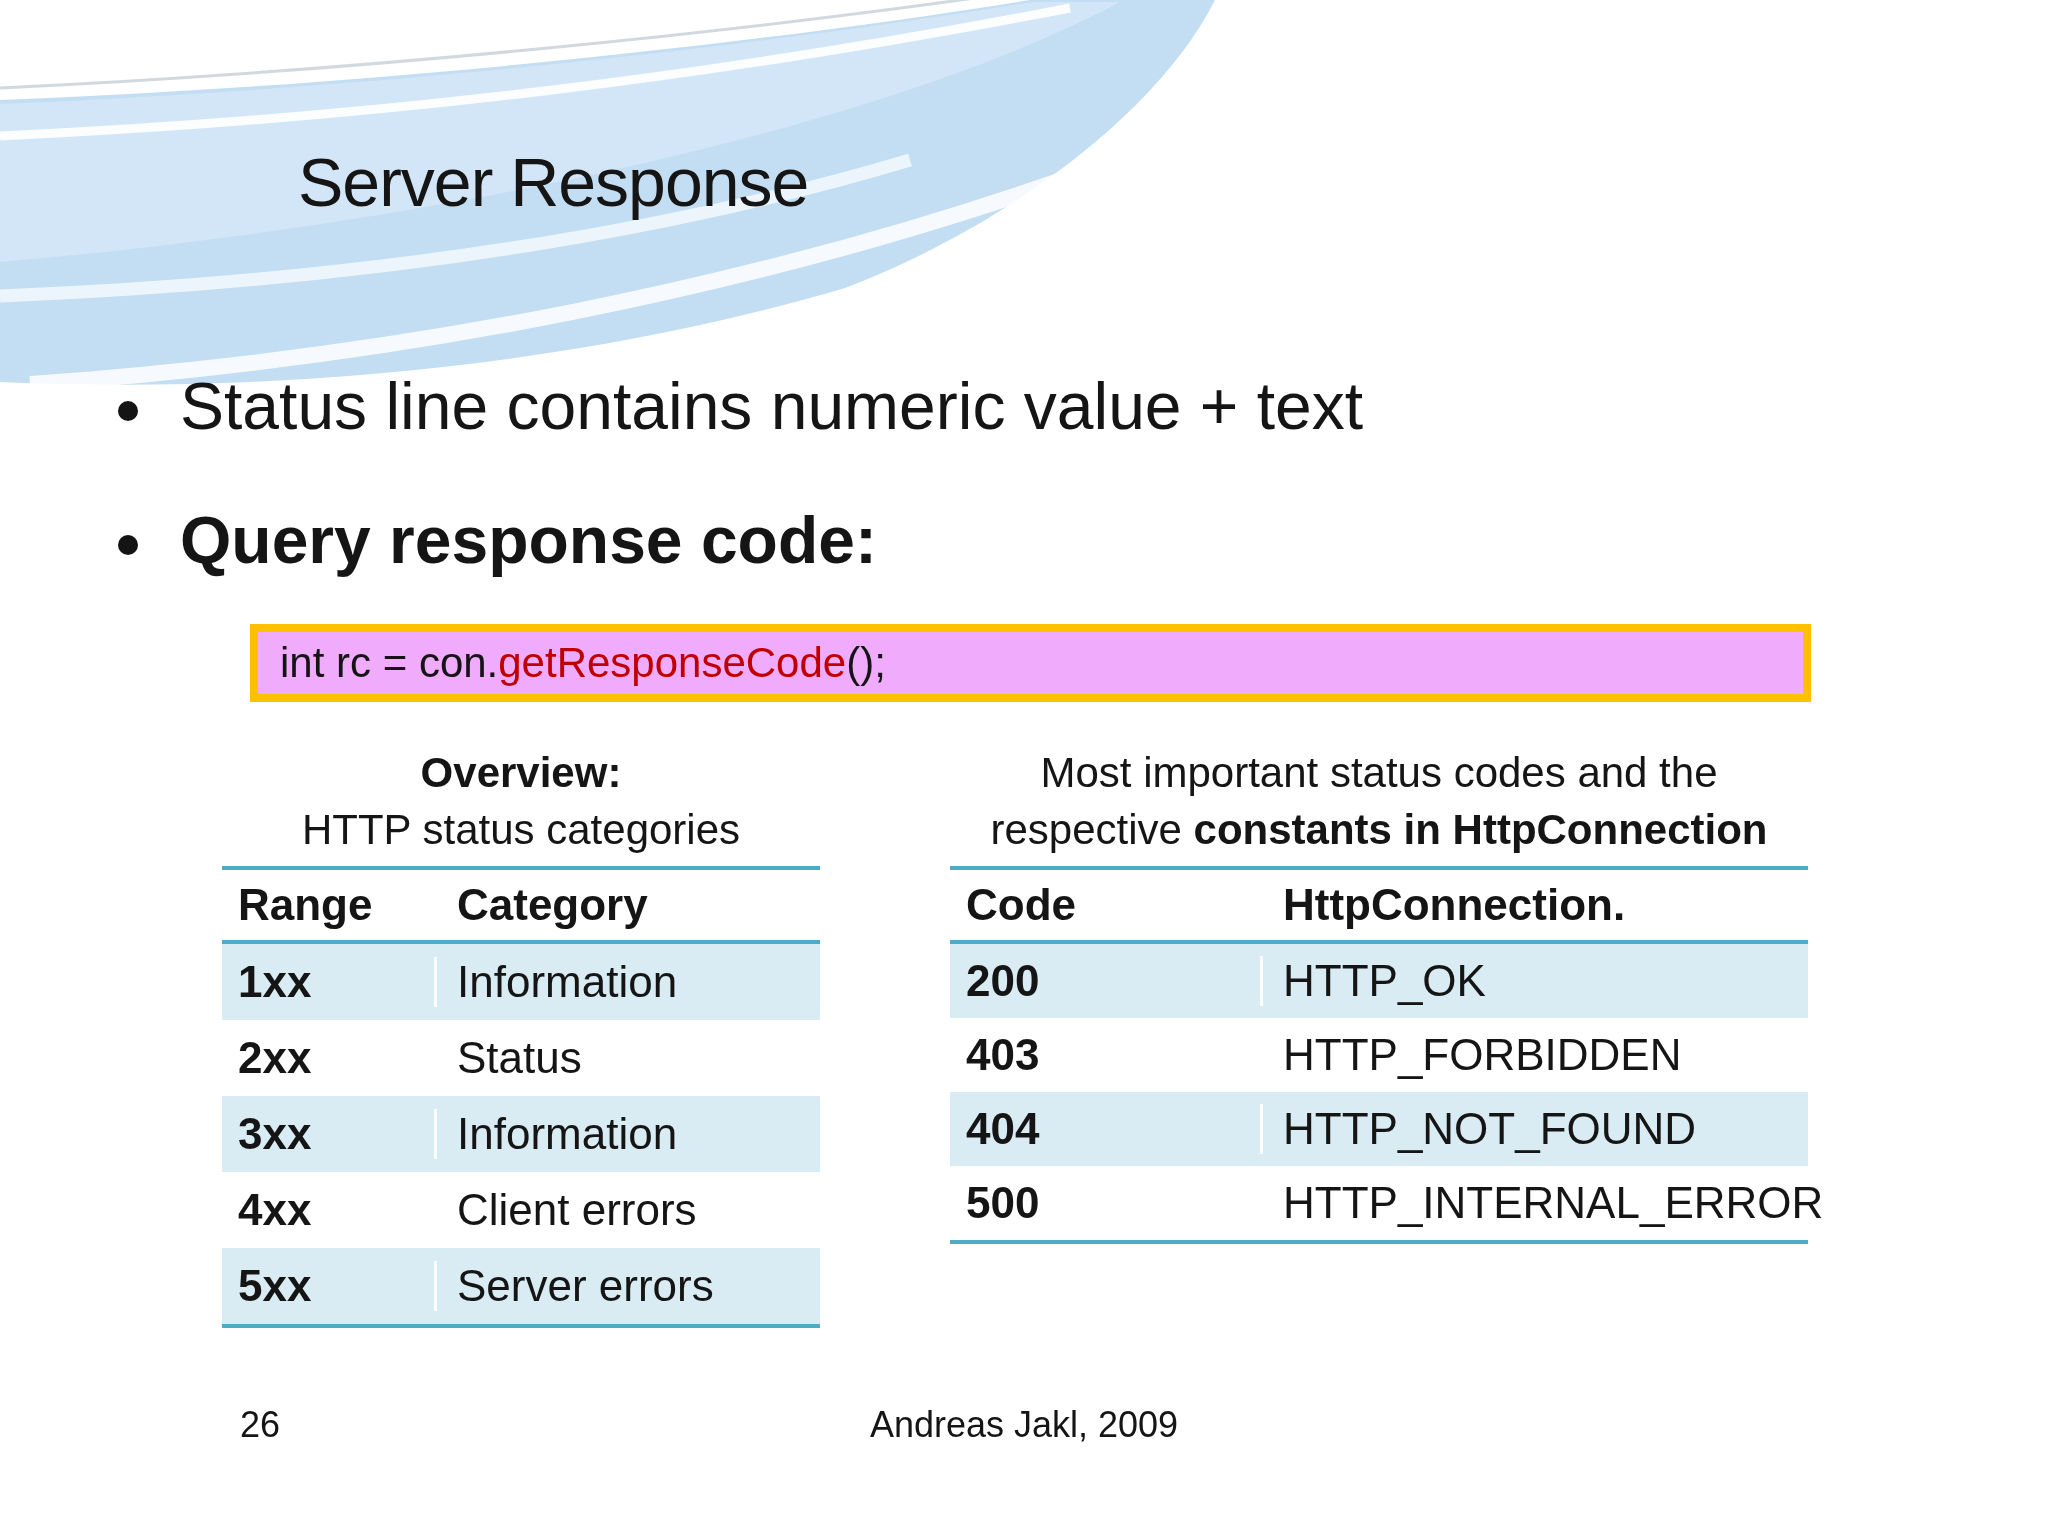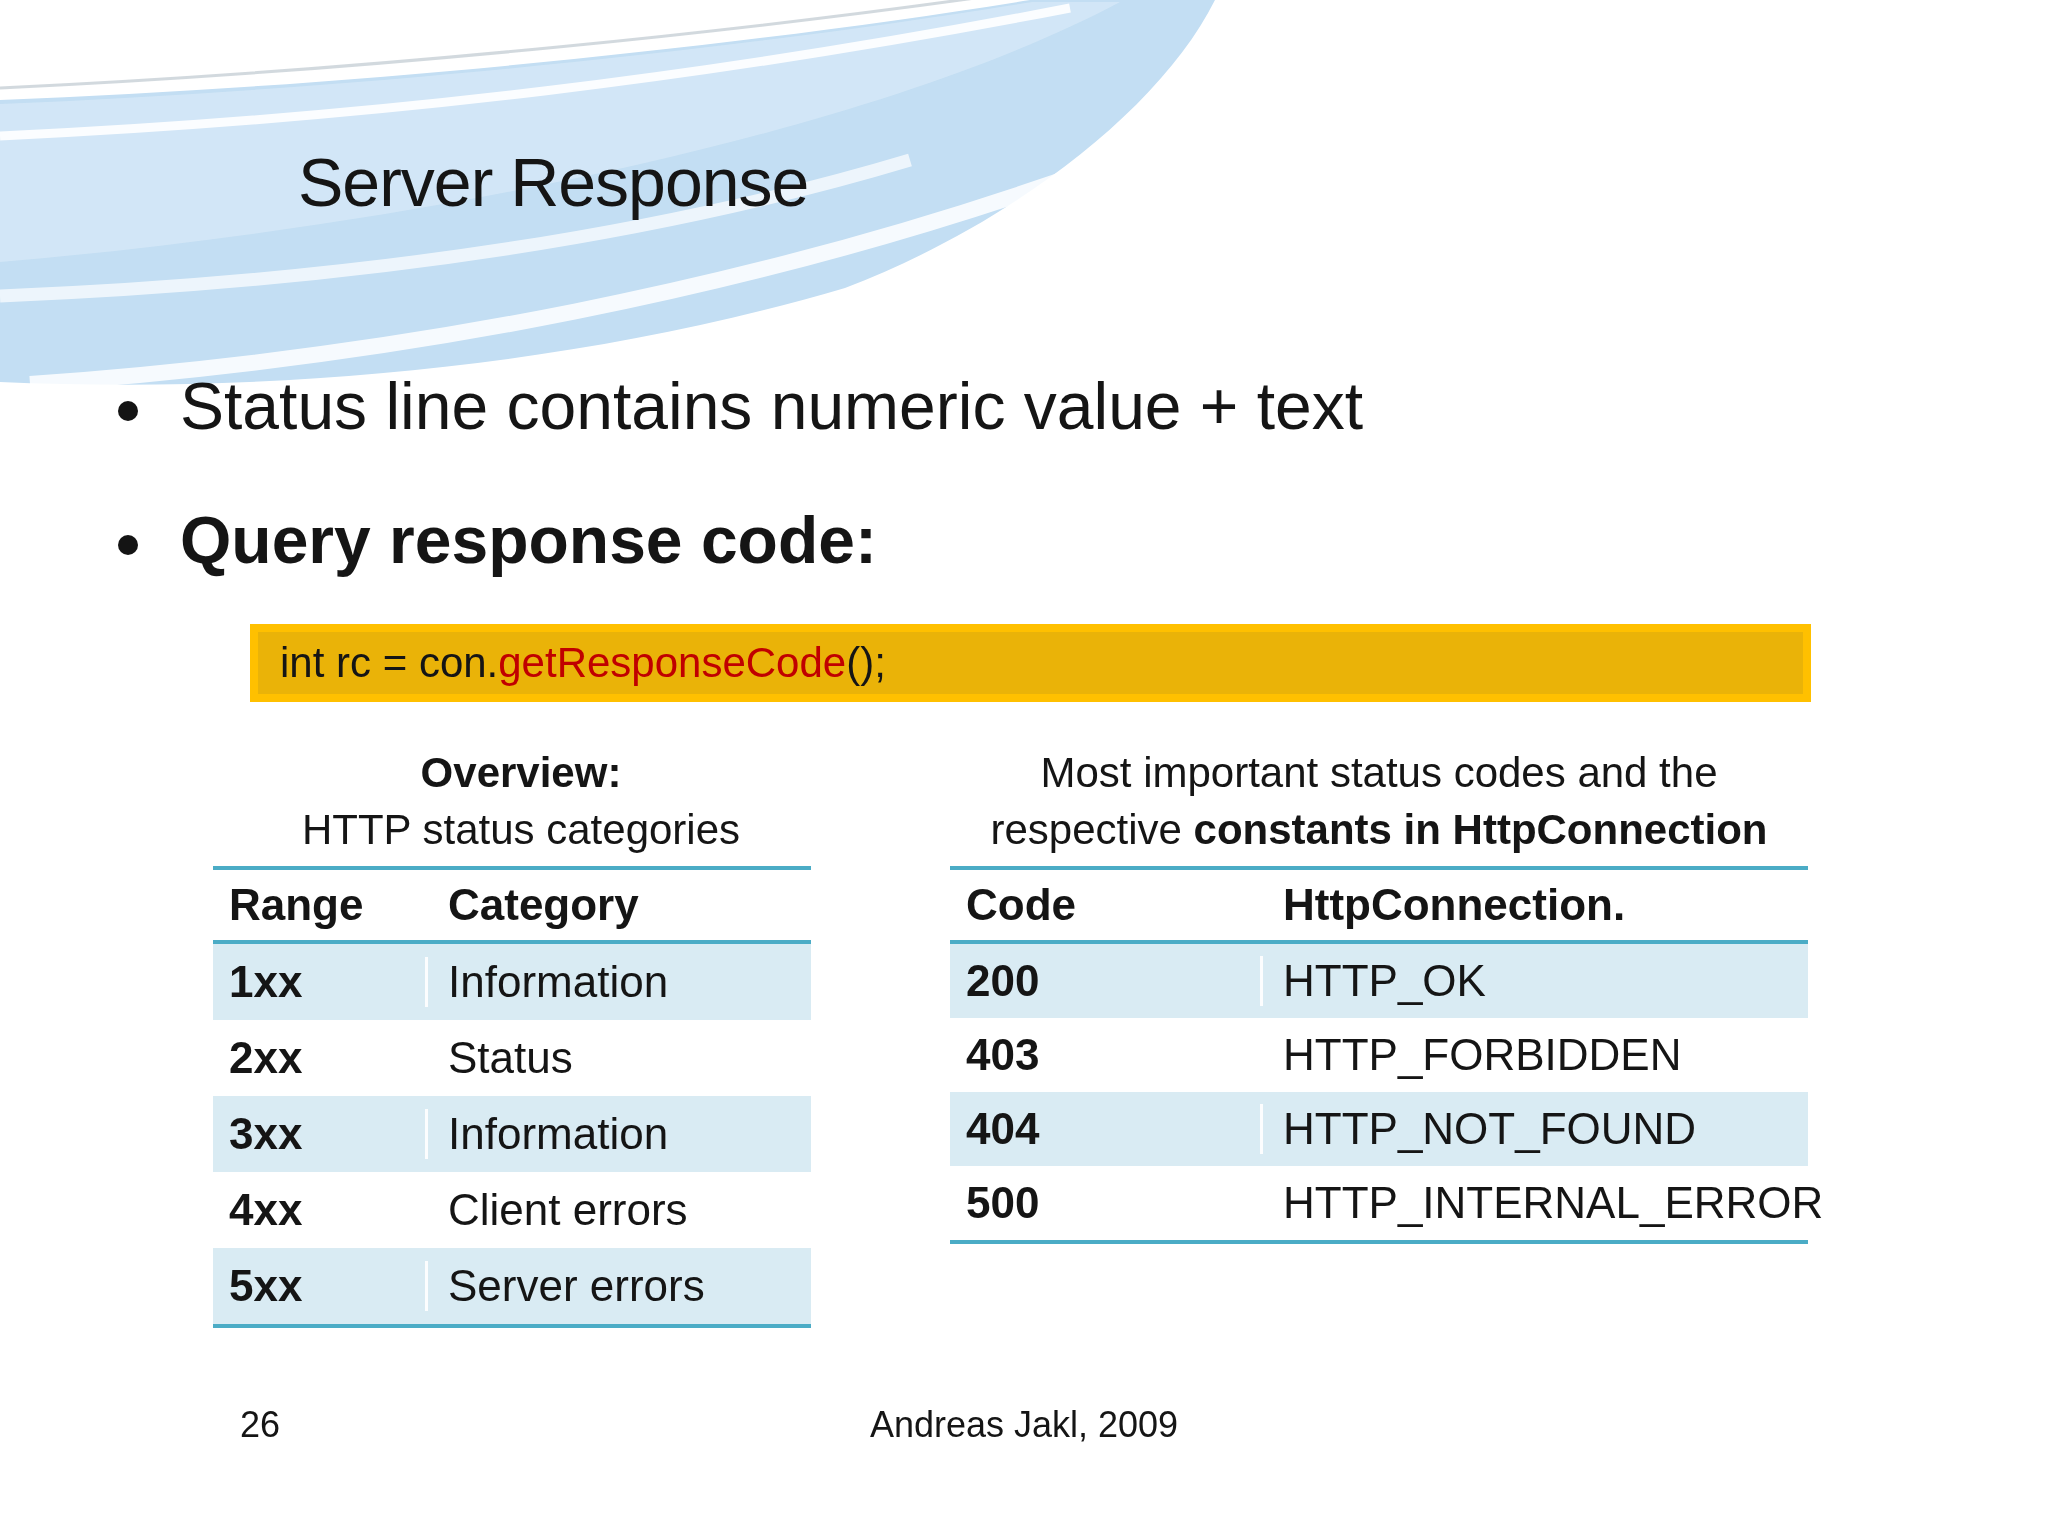--- a/index.html
+++ b/index.html
@@ -29,36 +29,36 @@
   }
   .bullet .dot{
     width:20px;height:20px;border-radius:50%;background:#141414;
     margin-right:42px;flex:0 0 auto;margin-top:10px;
   }
   .bullet-1{top:370px;}
   .bullet-2{top:504px;font-weight:bold;}
   .codebox{
     position:absolute;left:250px;top:624px;width:1561px;height:78px;
     box-sizing:border-box;border:8px solid var(--code-border);
-    background:#eab308;display:flex;align-items:center;padding-left:22px;
+    background:#f0abfc;display:flex;align-items:center;padding-left:22px;
     font-size:42px;white-space:pre;
   }
   .codebox .red{color:var(--code-red);}
   .tbl-caption{
     position:absolute;text-align:center;font-size:42px;line-height:57px;
   }
   .cap-left{left:222px;top:744px;width:598px;}
   .cap-right{left:950px;top:744px;width:858px;}
   .tbl{
     position:absolute;top:866px;
     border-top:4px solid var(--accent-teal);
     border-bottom:4px solid var(--accent-teal);
     box-sizing:content-box;
   }
-  .tbl-left{left:213px;width:598px;}
+  .tbl-left{left:222px;width:598px;}
   .tbl-right{left:950px;width:858px;}
   .tr{display:flex;align-items:center;font-size:44px;}
   .tr.head{height:70px;border-bottom:4px solid var(--accent-teal);font-weight:bold;background:#fff;}
   .tbl-left .tr.body{height:76px;}
   .tbl-right .tr.body{height:74px;}
   .tr.body:nth-child(even){background:var(--row-blue);}
   .tr.body:nth-child(odd){background:#fff;}
   .c1{box-sizing:border-box;padding-left:16px;font-weight:bold;flex:0 0 auto;}
   .c2{box-sizing:border-box;padding-left:20px;flex:1 1 auto;}
   .tr.body .c2{border-left:3px solid rgba(255,255,255,0.9);}

